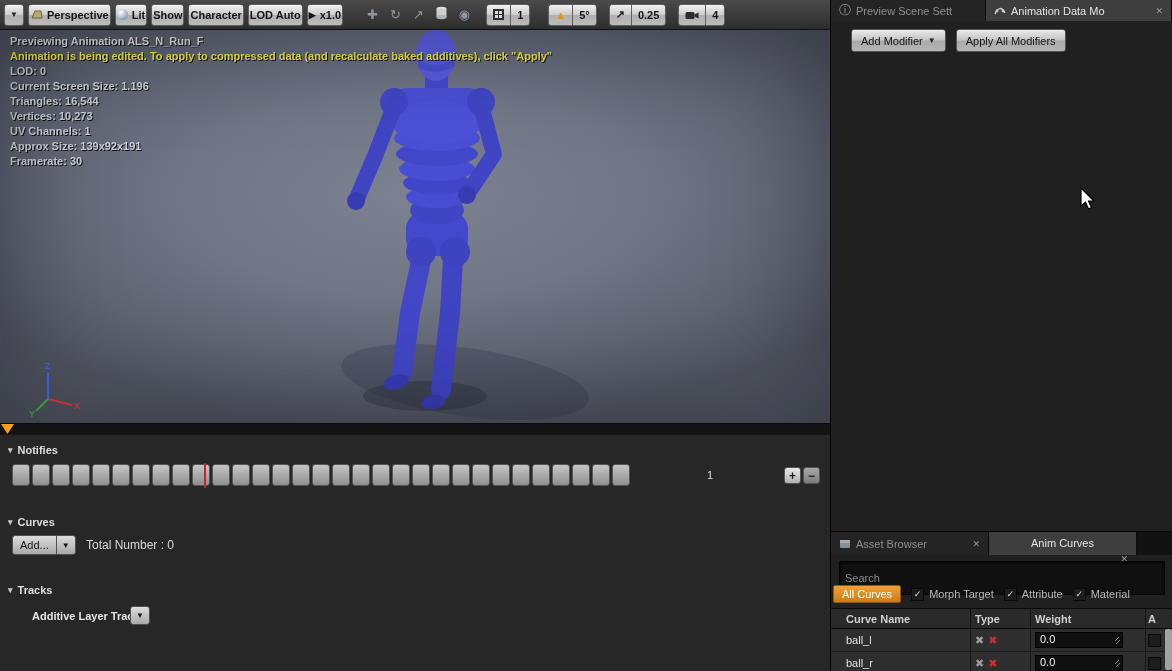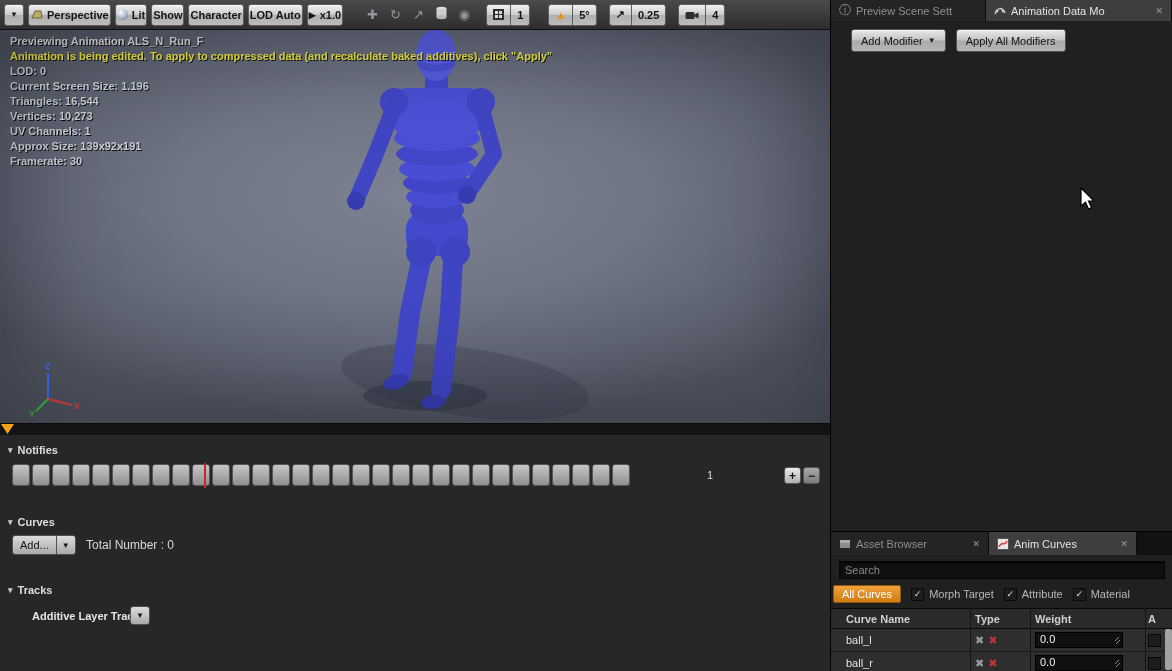--- a/index.html
+++ b/index.html
@@ -88,21 +88,21 @@
   .tab .close { margin-left:auto; color:#9a9a9a; font-size:9px; padding-left:8px; }
   .info-ico { font-size:12px; color:#9a9a9a; }
 
   .rt-buttons { position:absolute; left:8px; top:29px; display:flex; gap:10px;margin-left:12px; }
   .rt-buttons .btn-light { height:23px; }
 
   .rb-panel { position:absolute; left:0; top:531px; width:342px; height:140px; background:#202020; border-top:1px solid #000; }
   .rb-panel .tabbar { height:23px; }
   .search-box { position:absolute; left:8px; top:29px; width:326px; height:17px;
     background:#101010; border:1px solid #060606; box-shadow:inset 0 1px 3px rgba(0,0,0,.8);
-    color:#bdbdbd; font-size:11px; padding:8px 5px; font-family:inherit; }
+    color:#bdbdbd; font-size:11px; padding:16px 5px; font-family:inherit; }
   .search-box::placeholder { color:#8a8a8a; }
   .filter-row { position:absolute; left:2px; top:52px; height:20px; display:flex; align-items:center; gap:10px; }
   .chip { background:linear-gradient(#f0a13a,#cf7c12); color:#fff; font-size:11px; padding:2px 8px;
     border-radius:2px; border:1px solid #8a5a10; }
   .filter { display:inline-flex; align-items:center; gap:5px; color:#b8b8b8; font-size:11px; }
   .checkbox { width:13px; height:13px; background:#1d1d1d; border:1px solid #090909;
     color:#dcdcdc; font-size:9px; display:grid; place-items:center; line-height:1; }
   .checkbox.empty { color:transparent; }
 
   .curve-table { position:absolute; left:0; top:76px; width:342px; }
@@ -355,21 +355,21 @@
     <div class="rb-panel">
       <div class="tabbar">
         <div class="tab inactive" style="width:158px;">
           <svg width="12" height="12">
               <rect x="1" y="2" width="10" height="8" rx="1" fill="#8a8f96"></rect>
               <rect x="1" y="2" width="10" height="3" fill="#a8adb4"></rect>
             </svg>
           <span>Asset Browser</span>
           <span class="close">✕</span>
         </div>
-        <div class="tab active" style="width:148px;">
+        <div class="tab active" style="width:148px;flex-direction:column;">
           <svg width="12" height="12">
               <rect x="0.5" y="0.5" width="11" height="11" fill="#e8e8e8" stroke="#555"></rect>
               <path d="M2 9 C5 2 8 9 10 3" stroke="#d84a4a" fill="none" stroke-width="1.5"></path>
             </svg>
           <span>Anim Curves</span>
           <span class="close">✕</span>
         </div>
       </div>
 
       <input class="search-box" type="text" placeholder="Search" style="">

